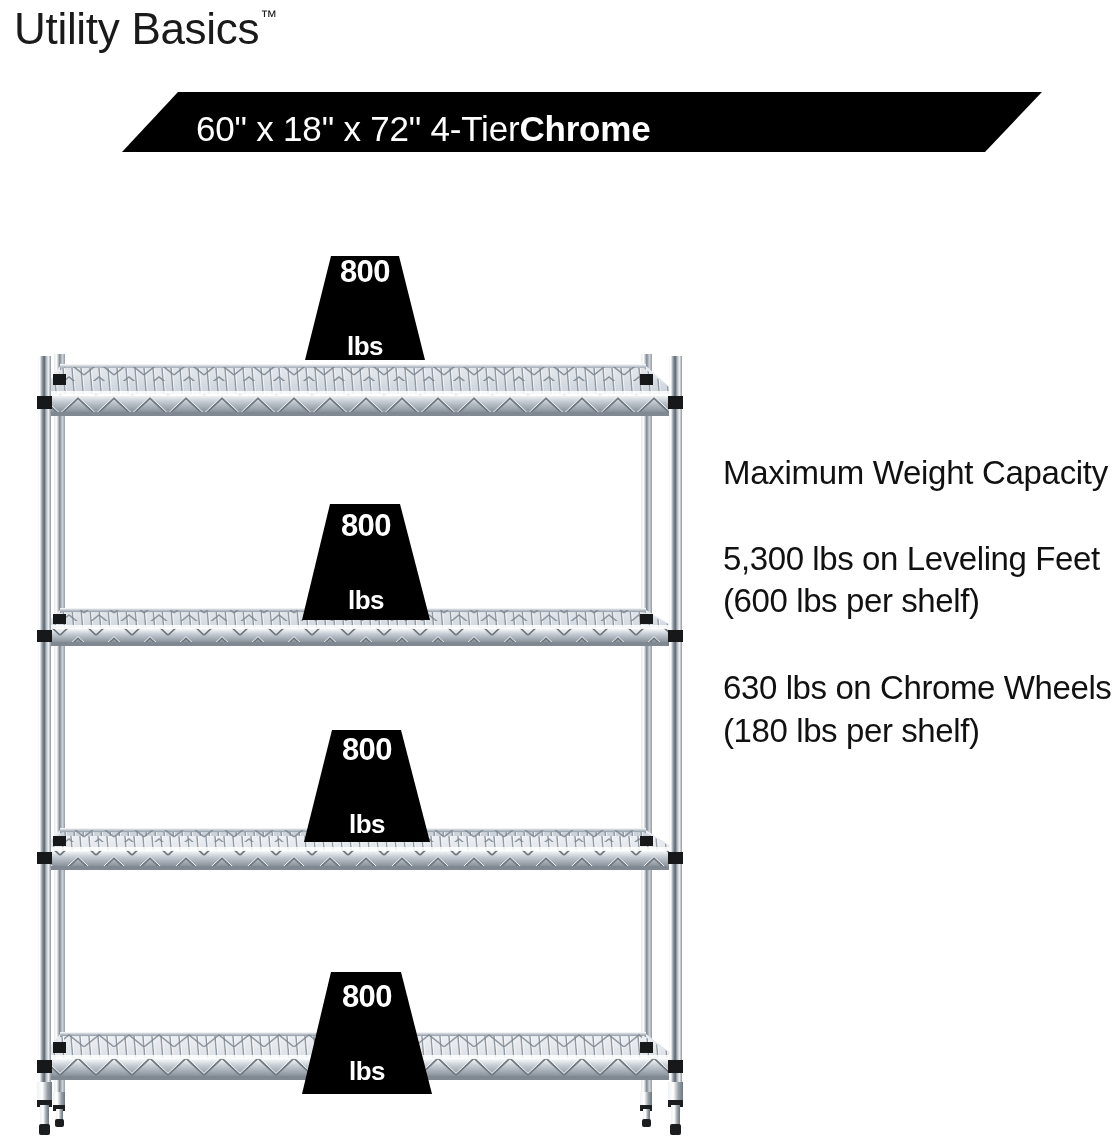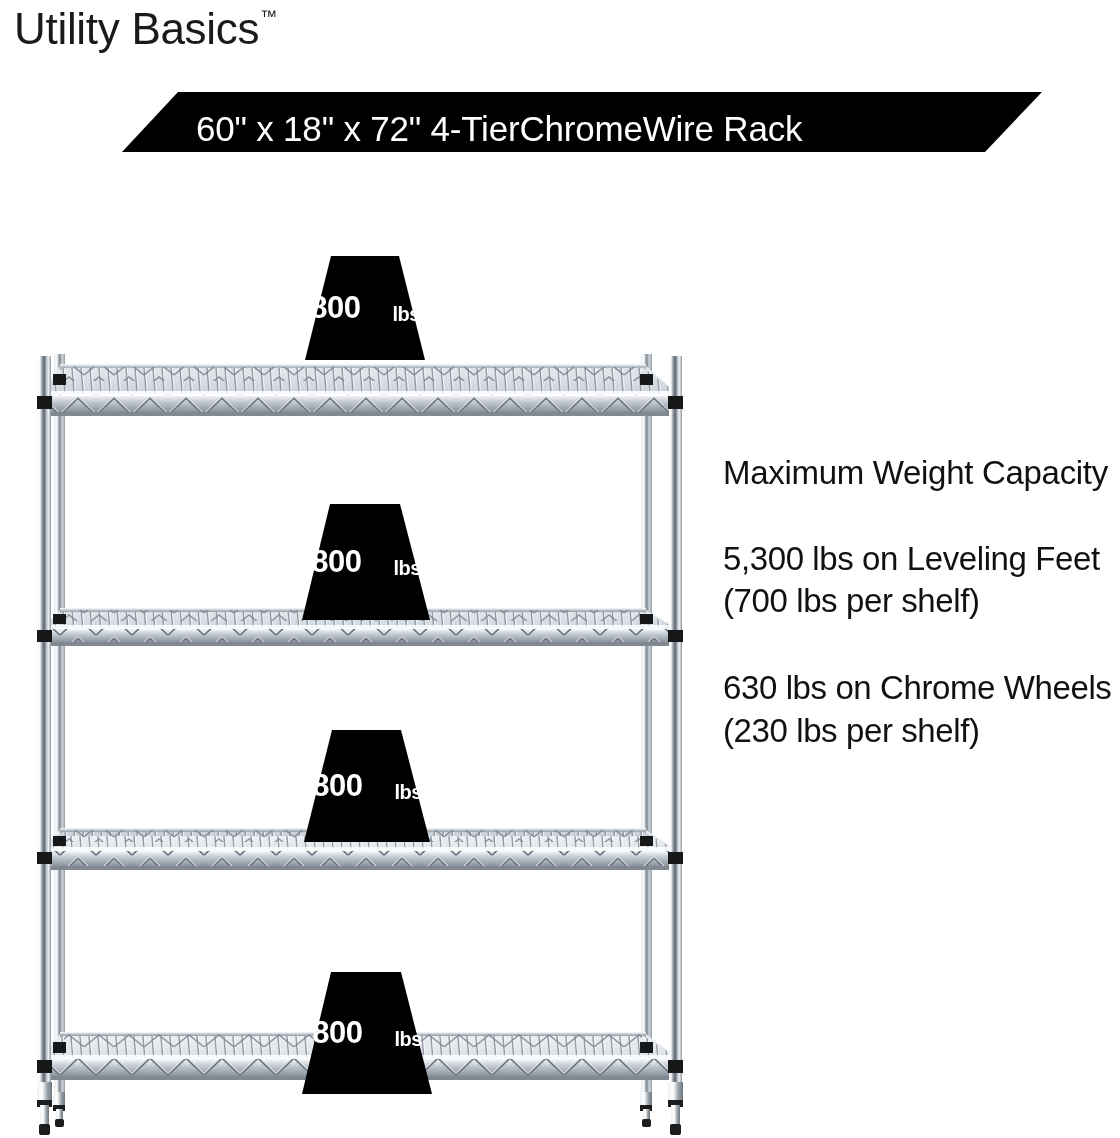--- a/index.html
+++ b/index.html
@@ -20,36 +20,36 @@
 
   
   .banner-wrap{position:absolute;left:0;top:92px;width:1120px;height:72px;}
   .banner-text{
     position:absolute;left:0;top:0;width:1120px;height:72px;
     display:flex;align-items:center;
     padding-left:196px;box-sizing:border-box;
     color:#ffffff;font-size:35px;line-height:1;white-space:nowrap;
     letter-spacing:-0.2px;
   }
-  .banner-text b{font-weight:400;}
+  .banner-text b{font-weight:700;}
 
   
   .rack{position:absolute;left:24px;top:236px;width:700px;height:902px;}
 
   
   .badge{position:absolute;color:#fff;text-align:center;font-weight:700;}
   .badge .shape{position:absolute;left:0;top:0;}
   .badge .txt{
     position:absolute;left:0;top:0;width:100%;height:100%;
-    display:flex;flex-direction:row;align-items:center;justify-content:center;
+    display:flex;flex-direction:column;justify-content:center;
     line-height:1.04;
     gap:32px;
   }
   .badge .n{font-size:31px;letter-spacing:-0.5px;}
-  .badge .u{font-size:20px;letter-spacing:-0.5px;margin-top:12px;}
+  .badge .u{font-size:26px;letter-spacing:-0.5px;margin-top:12px;}
 
   
   .copy{position:absolute;left:723px;top:452px;width:400px;}
   .copy h2{
     margin:0;font-size:33px;font-weight:400;line-height:1.26;
     letter-spacing:-0.3px;color:#111;
   }
   .copy p{
     margin:44px 0 0 0;font-size:33px;font-weight:400;line-height:1.3;
     letter-spacing:-0.4px;color:#111;
@@ -65,21 +65,20 @@
     <span>Utility Basics</span><span class="tm">™</span>
   </div>
 
   <div class="banner-wrap">
     <svg width="1120" height="72" viewBox="0 0 1120 72">
       <polygon points="178,0 1042,0 985,60 122,60" fill="#000000"></polygon>
     </svg>
     <div class="banner-text">
       <span>60" x 18" x 72" 4-Tier </span>
         <b>Chrome</b>
-        <span> Wire Rack</span>
     </div>
   </div>
 
   <div class="rack">
     <svg width="700" height="902" viewBox="0 0 700 902">
       <defs>
 
         <linearGradient id="postG" x1="0" y1="0" x2="1" y2="0">
           <stop offset="0%" stop-color="#f4f6f8"></stop>
           <stop offset="14%" stop-color="#ffffff"></stop>
@@ -274,18 +273,18 @@
     </svg>
     <div class="txt">
       <span class="n">800</span>
       <span class="u">lbs</span>
     </div>
   </div>
 
   <div class="copy">
     <h2>Maximum Weight Capacity</h2>
 
-    <p><span>5,300 lbs on </span><b>Leveling Feet</b><span> (700 lbs per shelf)</span></p>
-
-    <p><span>630 lbs on </span><b>Chrome Wheels</b><span> (230 lbs per shelf)</span></p>
+    <p><span>5,300 lbs on </span><b>Leveling Feet</b><span> (600 lbs per shelf)</span></p>
+
+    <p><span>630 lbs on </span><b>Chrome Wheels</b><span> (180 lbs per shelf)</span></p>
   </div>
 
 </div>
 
 </body></html>

